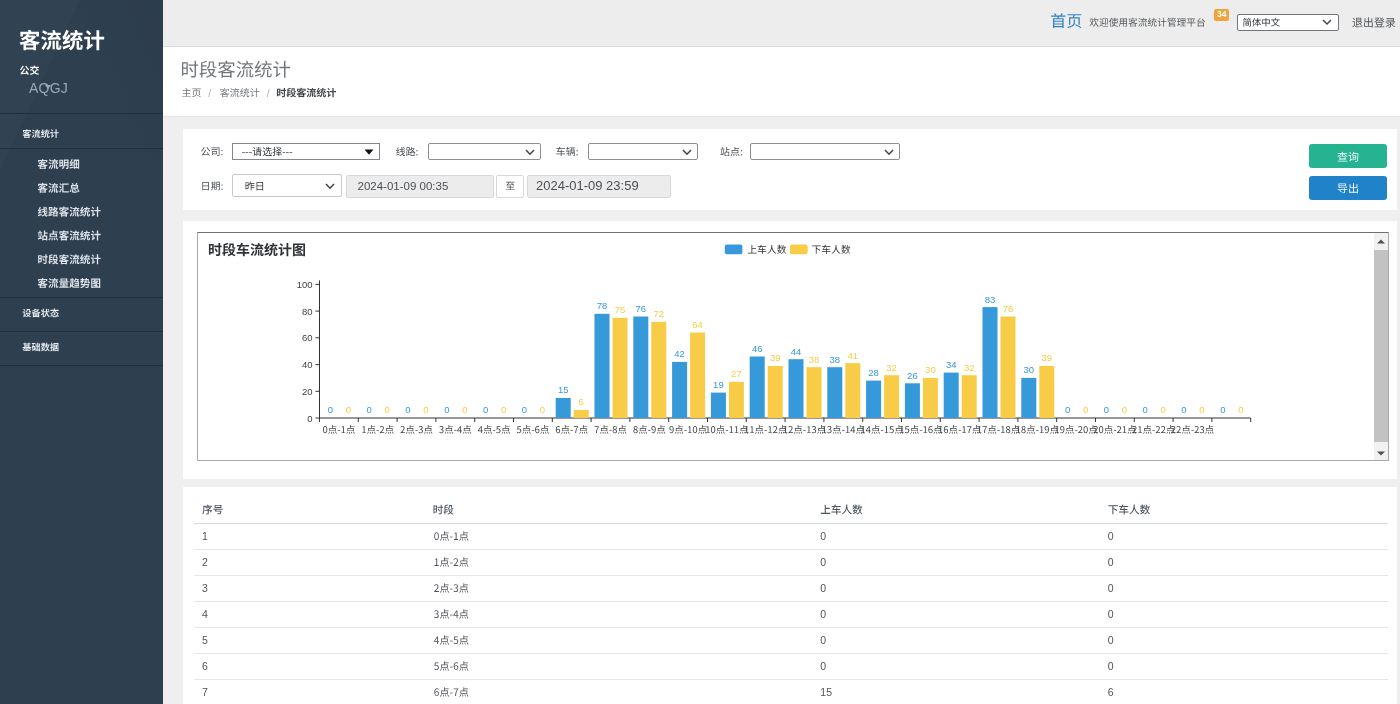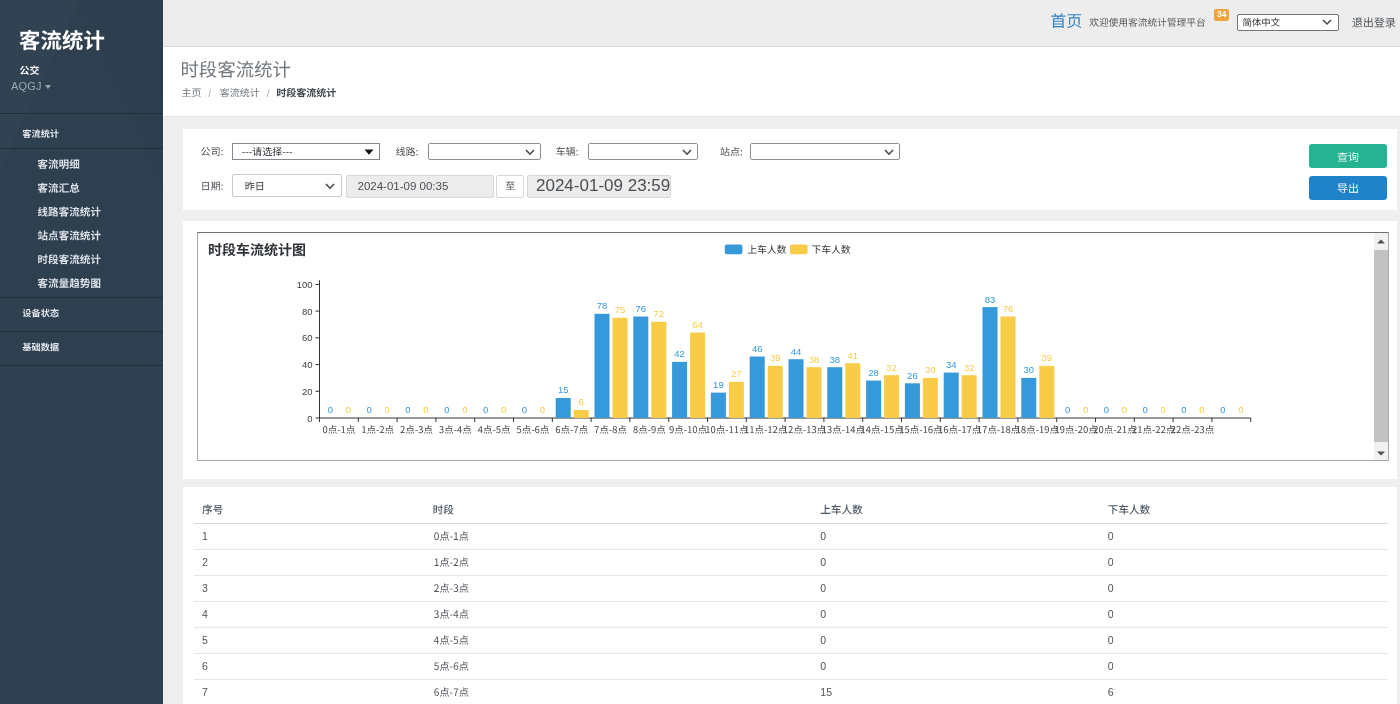--- a/index.html
+++ b/index.html
@@ -18,21 +18,21 @@
 .box{border:1px solid #d8d8d8;border-radius:2px}
 .btn{left:1309px;width:78px;height:24px;border-radius:3px}
 .mline{left:0;width:163px;height:1px;background:#232e3a}
 </style></head><body>
 <div id="sidebar" class="a"></div>
 <div class="a mline" style="top:112.5px"></div>
 <div class="a mline" style="top:148.0px"></div>
 <div class="a mline" style="top:296.5px"></div>
 <div class="a mline" style="top:330.5px"></div>
 <div class="a mline" style="top:364.5px"></div>
-<div class="a" style="left:11px;top:80px;width:120px;height:14px;font-size:11px;letter-spacing:0.2px;color:#9aa8b6">AQGJ</div>
+<div class="a" style="left:29px;top:80px;width:120px;height:14px;font-size:14px;letter-spacing:0.2px;color:#9aa8b6">AQGJ</div>
 <div class="a" style="left:44.5px;top:84.5px;width:0;height:0;border:3.3px solid transparent;border-top:4.2px solid #9aa8b6"></div>
 <div id="topnav" class="a"></div>
 <div id="tband" class="a"></div>
 <div class="a" style="left:1213.8px;top:9.3px;width:15.7px;height:11.3px;background:#f1a33c;border-radius:2px;color:#fff;font-size:8.5px;font-weight:bold;text-align:center;line-height:11.3px">34</div>
 <div class="a" style="left:1237.4px;top:13.5px;width:101.2px;height:17px;background:#fff;border:1px solid #70757b;border-radius:2px"></div>
 <svg class="a" style="left:1322px;top:19px" width="10" height="7">
     <path d="M1 1 L5 5 L9 1" stroke="#43484d" stroke-width="1.5" fill="none"></path>
   </svg>
 <div class="a" style="left:208.3px;top:86.5px;font-size:10.5px;color:#adb1b5">/</div>
 <div class="a" style="left:266.8px;top:86.5px;font-size:10.5px;color:#adb1b5">/</div>
@@ -56,21 +56,21 @@
     <path d="M1 1 L5 5.2 L9 1" stroke="#43484d" stroke-width="1.6" fill="none"></path>
   </svg>
 <div class="a" style="left:232px;top:174px;width:109.5px;height:23px;background:#fff;border:1px solid #c9c9c9;border-radius:2px"></div>
 <svg class="a" style="left:325px;top:182.5px" width="10" height="7">
     <path d="M1 1 L5 5.2 L9 1" stroke="#43484d" stroke-width="1.6" fill="none"></path>
   </svg>
 <div class="a box" style="left:346.3px;top:175px;width:147.5px;height:22.5px;background:#ececec"></div>
 <div class="a box" style="left:496.3px;top:175px;width:28px;height:22.5px;background:#fff"></div>
 <div class="a box" style="left:527px;top:175px;width:144.3px;height:22.5px;background:#ececec"></div>
 <div class="a" style="left:357.5px;top:175px;height:22.5px;line-height:22.5px;font-size:11.5px;color:#4a4f54">2024-01-09 00:35</div>
-<div class="a" style="left:536px;top:175px;height:22.5px;line-height:22.5px;font-size:17px;color:#4a4f54">2024-01-09 23:59</div>
+<div class="a" style="left:536px;top:175px;height:22.5px;line-height:22.5px;font-size:13px;color:#4a4f54">2024-01-09 23:59</div>
 <div class="a btn" style="top:144.3px;background:#25b392"></div>
 <div class="a btn" style="top:175.7px;background:#2082c8"></div>
 <div class="a" style="left:197px;top:232px;width:1192px;height:229px;border:1px solid #a9a9a9;border-top-color:#6f6f6f;background:#fff"></div>
 <svg width="1176" height="228" style="position:absolute;left:197px;top:232px">
     <line x1="122.5" y1="186.5" x2="122.5" y2="48.4" stroke="#333" stroke-width="1"></line>
     <line x1="118.5" y1="186.0" x2="122.5" y2="186.0" stroke="#333" stroke-width="1"></line>
     <text x="115.5" y="189.5" font-size="9.5" fill="#3e4347" text-anchor="end" font-family="Liberation Sans">0</text>
     <line x1="118.5" y1="159.3" x2="122.5" y2="159.3" stroke="#333" stroke-width="1"></line>
     <text x="115.5" y="162.8" font-size="9.5" fill="#3e4347" text-anchor="end" font-family="Liberation Sans">20</text>
     <line x1="118.5" y1="132.6" x2="122.5" y2="132.6" stroke="#333" stroke-width="1"></line>

